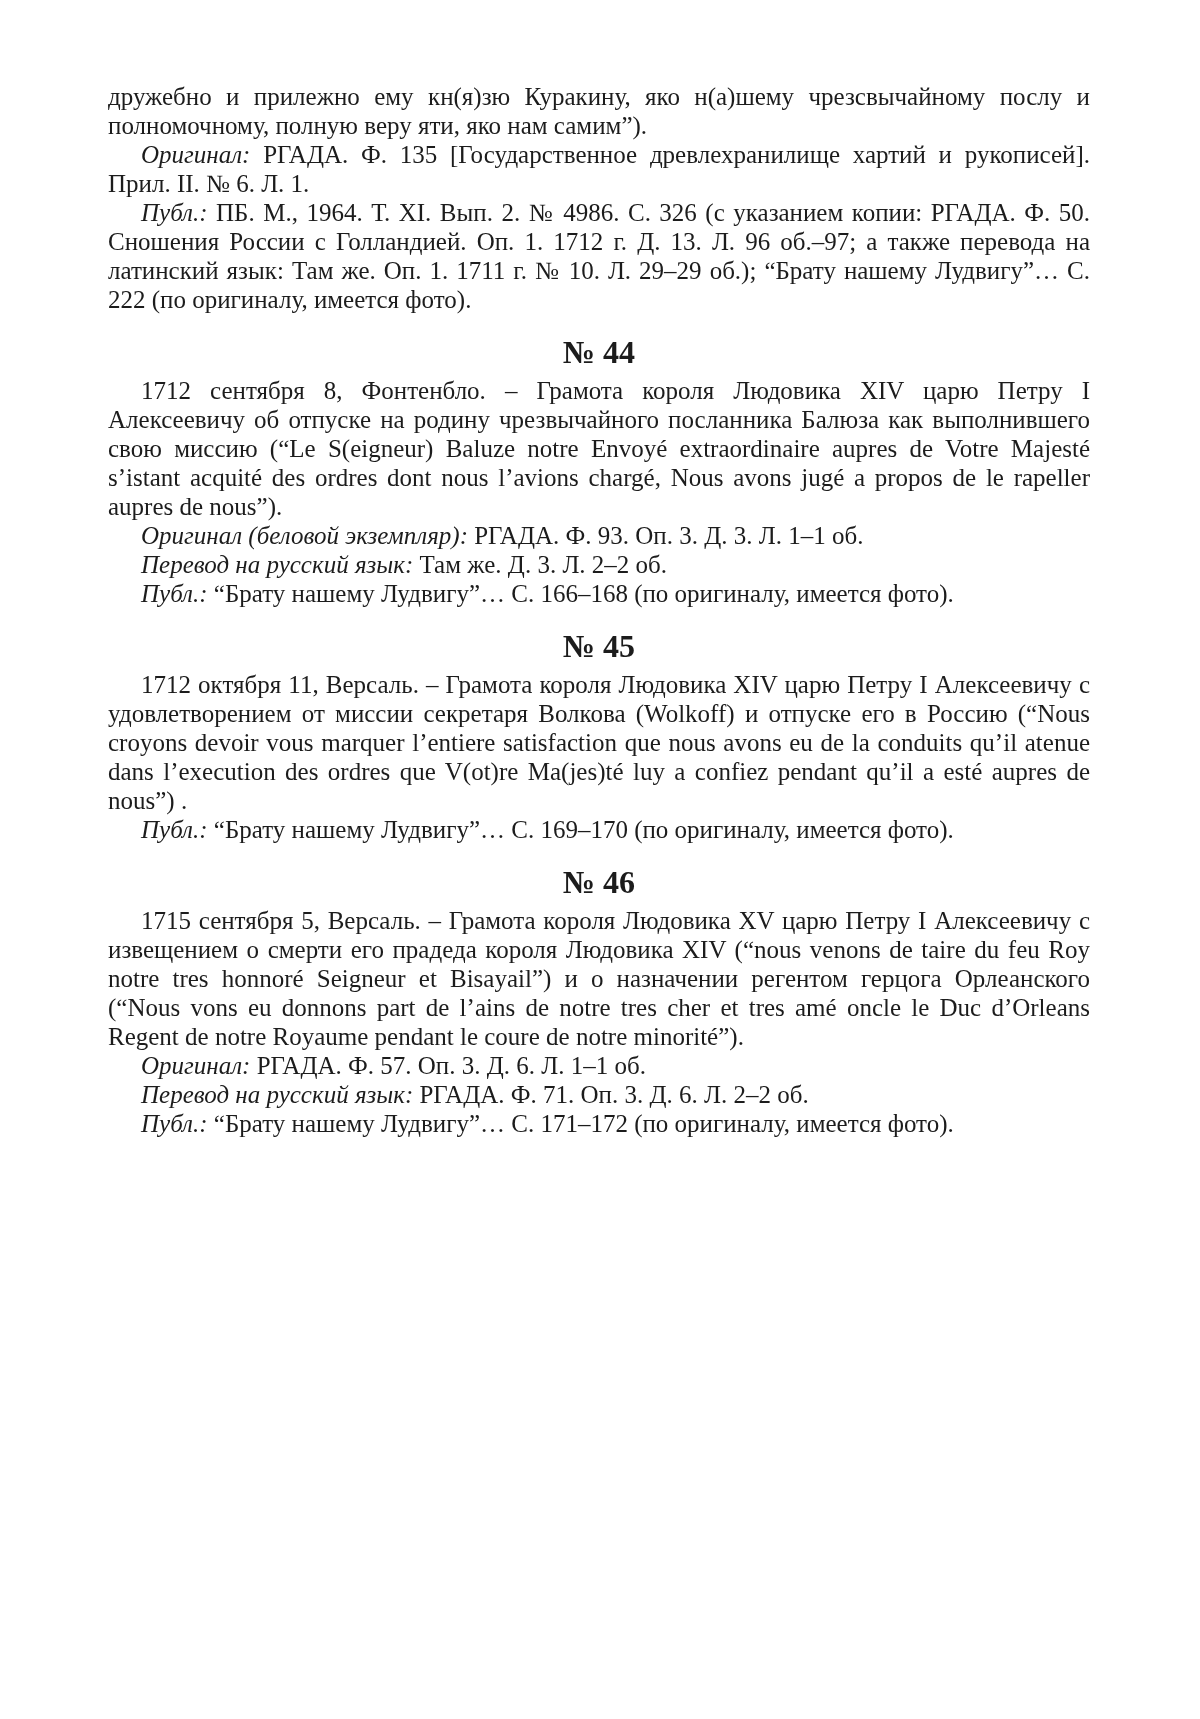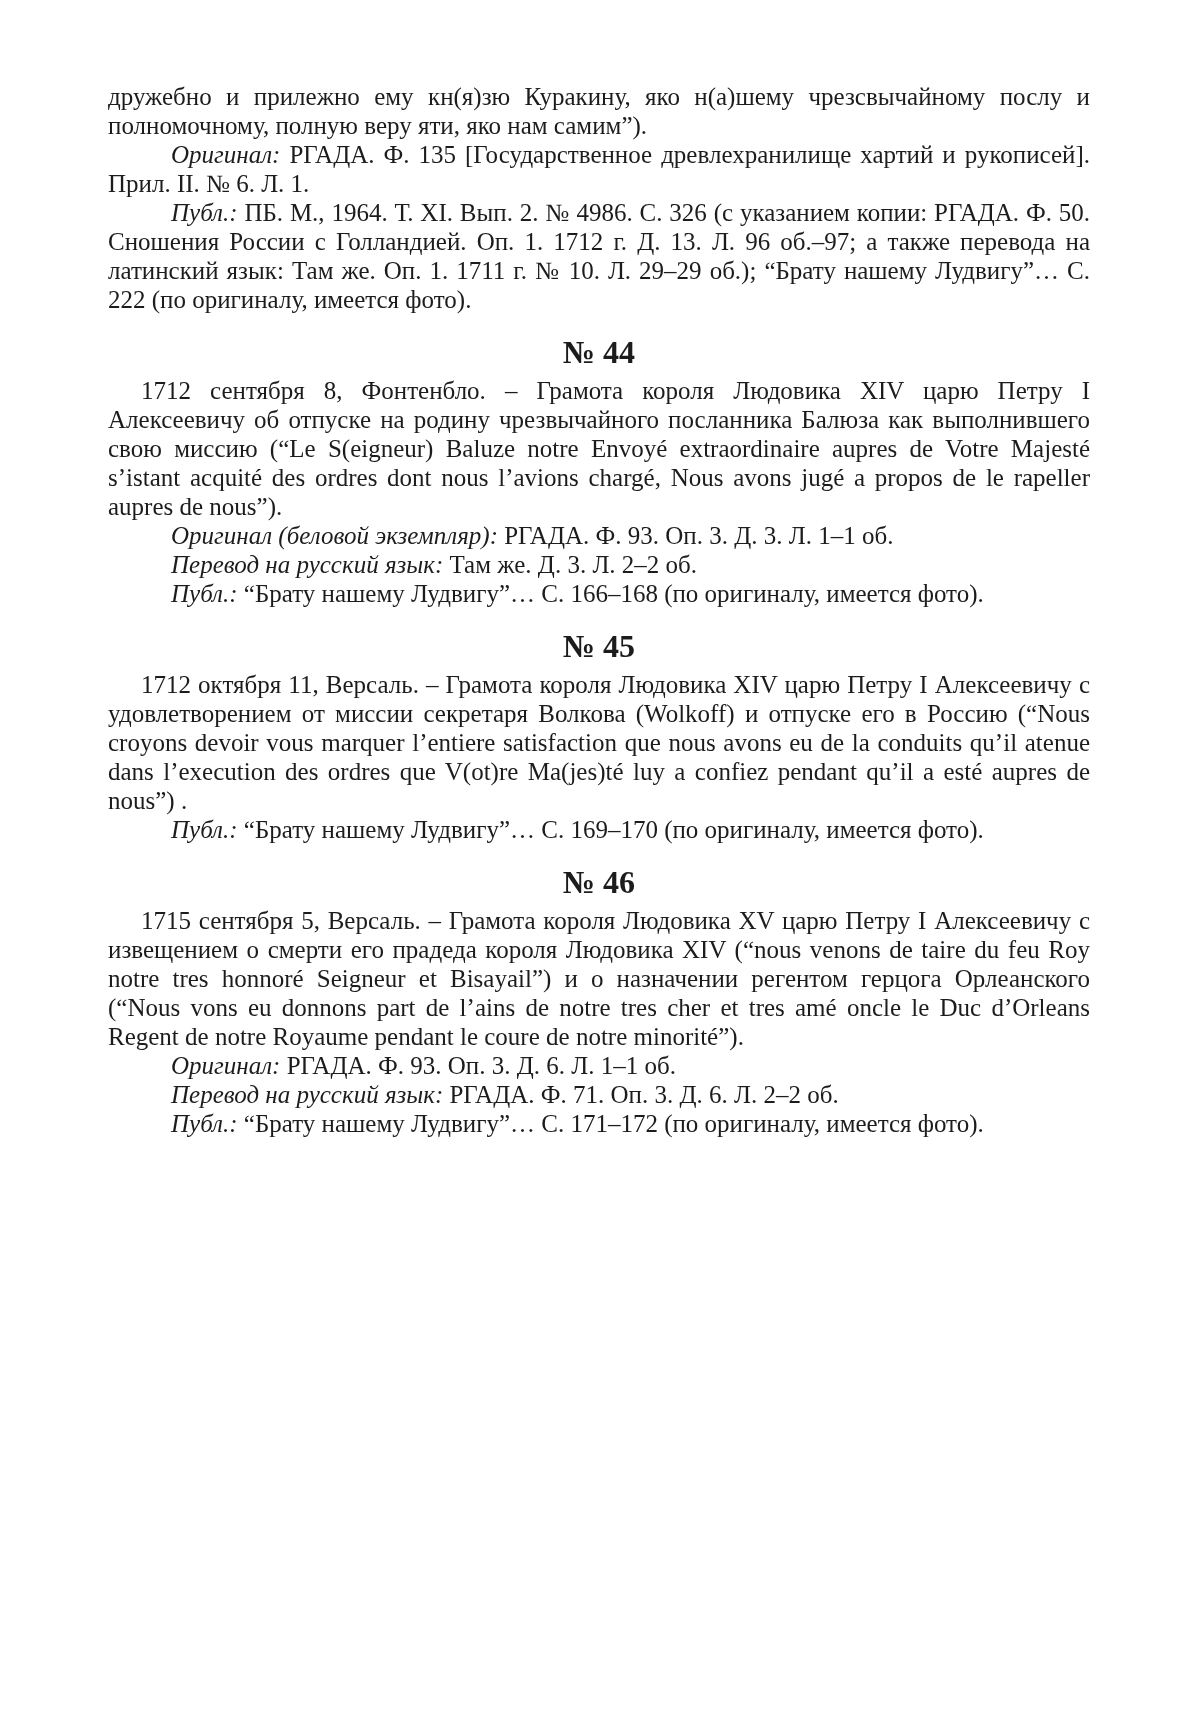--- a/index.html
+++ b/index.html
@@ -17,21 +17,21 @@
     padding: 82px 110px 16px 108px;
     background: #ffffff;
   }
   .body {
     font-size: 25px;
     line-height: 29px;
     text-align: justify;
     hyphens: auto;
   }
   .indent { text-indent: 33px; }
-  .em { font-style: italic; margin-left: 30px; }
+  .em { font-style: italic; }
   .heading {
     font-size: 32px;
     line-height: 29px;
     font-weight: bold;
     text-align: center;
     margin-top: 24px;
     margin-bottom: 9px;
     font-family: "Liberation Serif", serif;
   }
 </style>
@@ -61,19 +61,19 @@
 
   <p class="body indent">1712 октября 11, Версаль. – Грамота короля Людовика XIV царю Петру I Алексеевичу с удовлетворением от миссии секретаря Волкова (Wolkoff) и отпуске его в Россию (“Nous croyons devoir vous marquer l’entiere satisfaction que nous avons eu de la conduits qu’il atenue dans l’execution des ordres que V(ot)re Ma(jes)té luy a confiez pendant qu’il a esté aupres de nous”) .</p>
 
 
   <p class="body indent"><span class="em">Публ.:</span><span> “Брату нашему Лудвигу”… С. 169–170 (по оригиналу, имеется фото).</span></p>
 
   <h2 class="heading">№ 46</h2>
 
   <p class="body indent">1715 сентября 5, Версаль. – Грамота короля Людовика XV царю Петру I Алексеевичу с извещением о смерти его прадеда короля Людовика XIV (“nous venons de taire du feu Roy notre tres honnoré Seigneur et Bisayail”) и о назначении регентом герцога Орлеанского (“Nous vons eu donnons part de l’ains de notre tres cher et tres amé oncle le Duc d’Orleans Regent de notre Royaume pendant le coure de notre minorité”).</p>
 
-  <p class="body indent"><span class="em">Оригинал:</span><span> РГАДА. Ф. 93. Оп. 3. Д. 6. Л. 1–1 об.</span></p>
+  <p class="body indent"><span class="em">Оригинал:</span><span> РГАДА. Ф. 57. Оп. 3. Д. 6. Л. 1–1 об.</span></p>
 
   <p class="body indent"><span class="em">Перевод на русский язык:</span><span> РГАДА. Ф. 71. Оп. 3. Д. 6. Л. 2–2 об.</span></p>
 
   <p class="body indent"><span class="em">Публ.:</span><span> “Брату нашему Лудвигу”… С. 171–172 (по оригиналу, имеется фото).</span></p>
 
 </div>
 
 </body></html>

